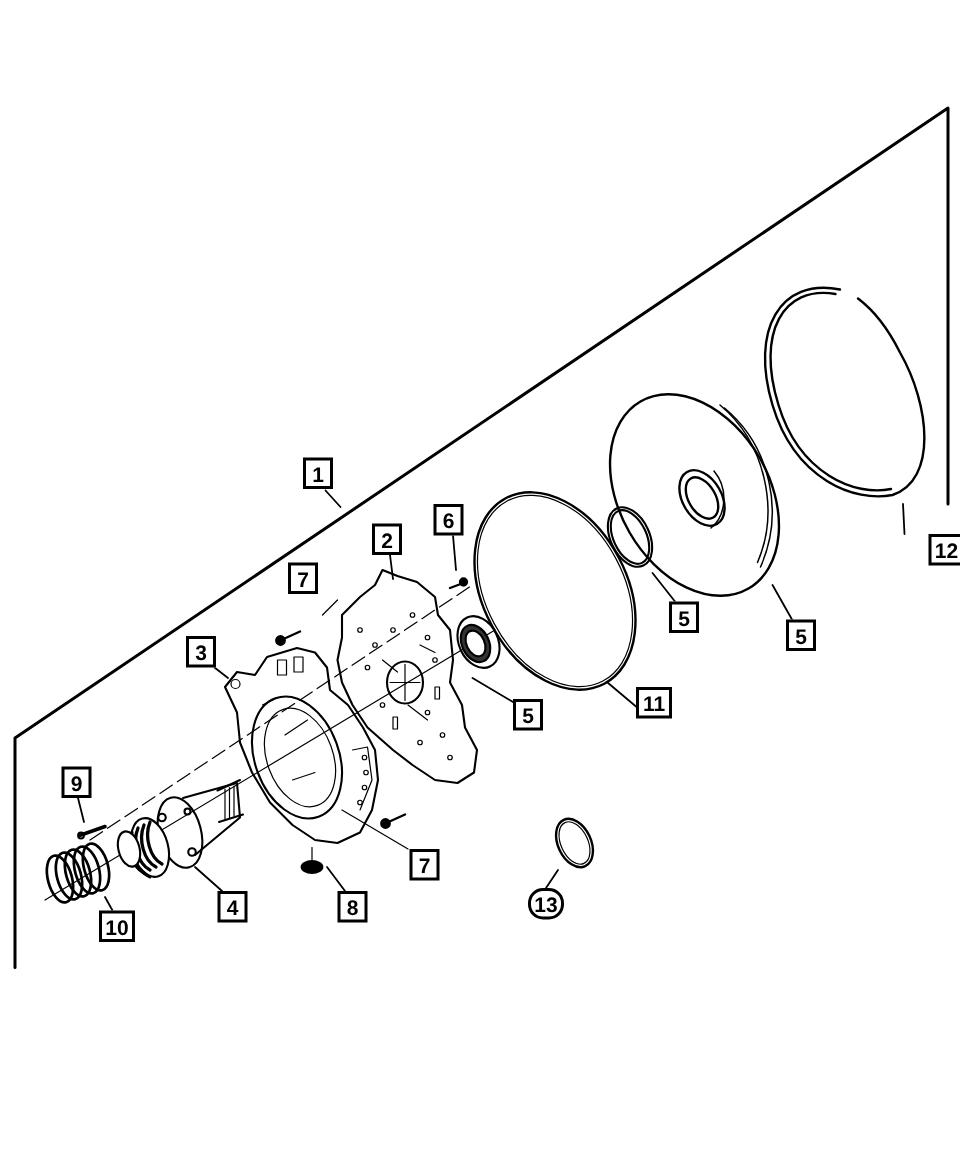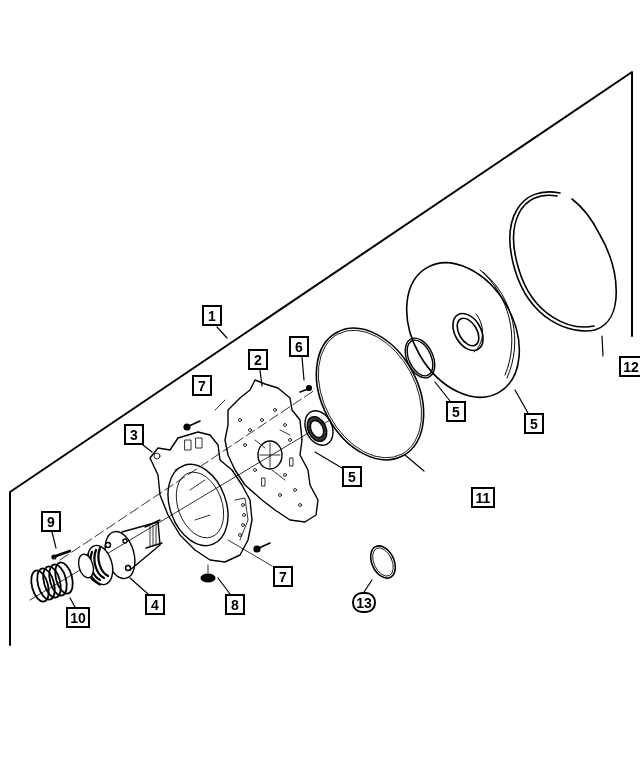--- a/index.html
+++ b/index.html
@@ -184,15 +184,15 @@
 <div class="callout" style="left:145px;top:594px;">4</div>
 <div class="callout" style="left:342px;top:466px;">5</div>
 <div class="callout" style="left:446px;top:401px;">5</div>
 <div class="callout" style="left:524px;top:413px;">5</div>
 <div class="callout" style="left:289px;top:336px;">6</div>
 <div class="callout" style="left:192px;top:375px;">7</div>
 <div class="callout" style="left:273px;top:566px;">7</div>
 <div class="callout" style="left:225px;top:594px;">8</div>
 <div class="callout" style="left:41px;top:511px;">9</div>
 <div class="callout wide" style="left:66px;top:607px;">10</div>
-<div class="callout wide" style="left:424px;top:487px;margin-left:47px;">11</div>
+<div class="callout wide" style="left:424px;top:458px;">11</div>
 <div class="callout wide" style="left:619px;top:356px;">12</div>
 <div class="callout wide" style="left:352px;top:592px;border-radius:10px;">13</div>
 
 </body></html>

